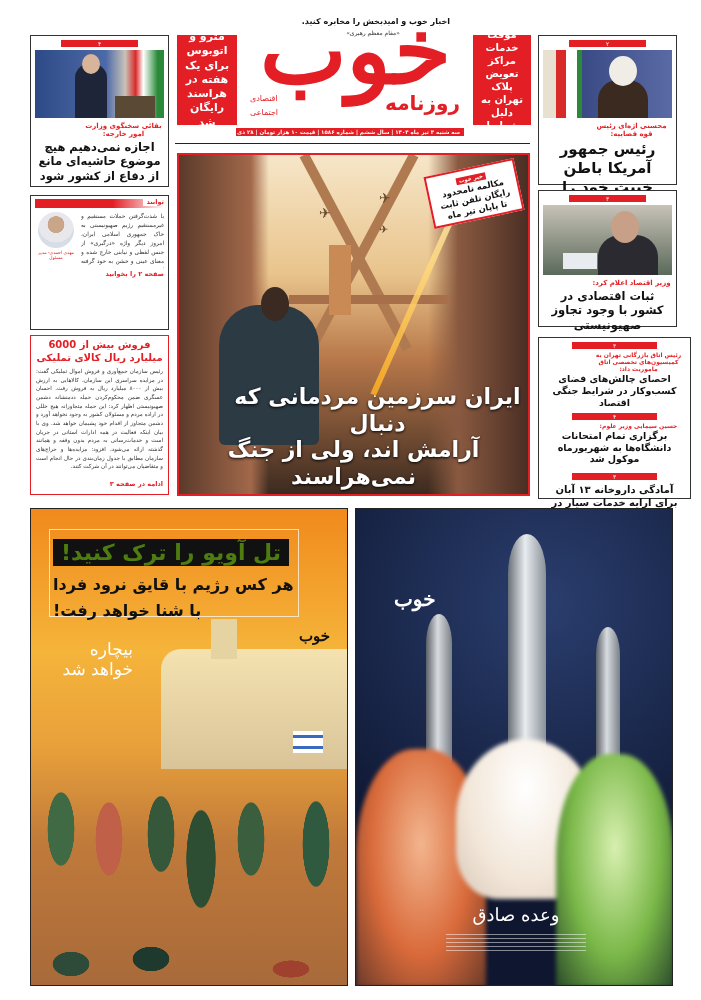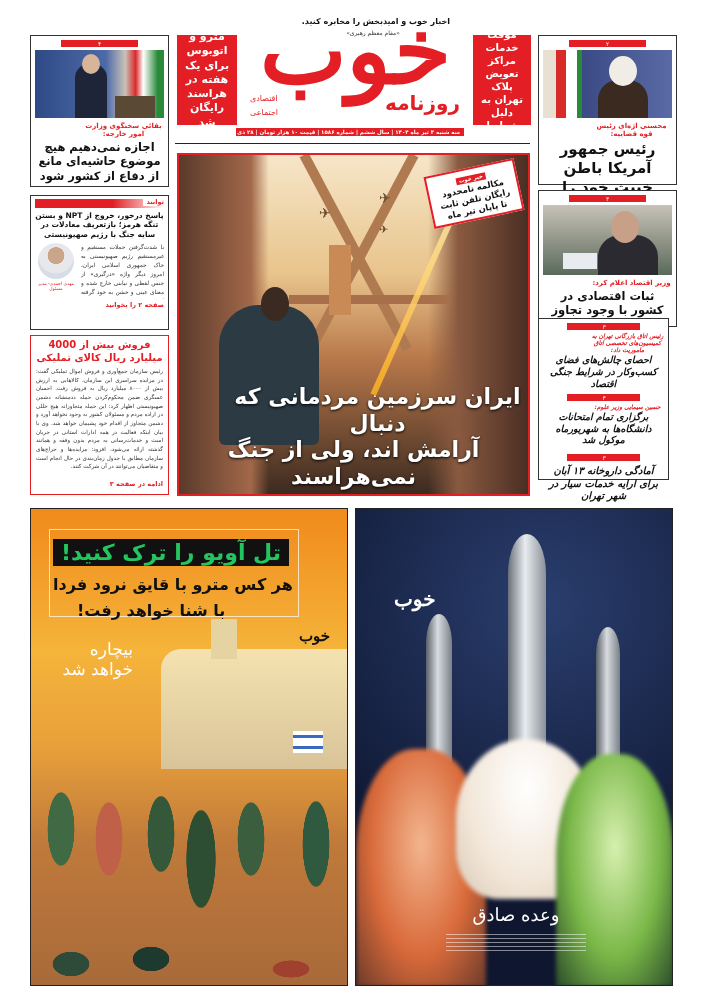--- a/index.html
+++ b/index.html
@@ -43,33 +43,32 @@
     <div class="abs" style="left:80px;top:46px;width:40px;height:22px;background:#5a4a35;"></div>
   </div>
   <div class="kicker" style="margin-top:4px;">بقائی سخنگوی وزارت امور خارجه:</div>
   <div class="headline" style="font-size:11.5px;margin-top:2px;">اجازه نمی‌دهیم هیچ موضوع حاشیه‌ای مانع از دفاع از کشور شود</div>
 </div>
 
 <div class="abs framed" style="left:30px;top:195px;width:139px;height:135px;padding:3px 4px;">
   <div style="height:9px;background:linear-gradient(90deg,#e31e24 60%,transparent);position:relative;">
     <span style="position:absolute;right:0;top:-1px;font-size:6.5px;color:#e31e24;background:#fff;padding-left:3px;font-weight:bold;">توانند</span>
   </div>
-  <div class="headline" style="font-size:7.5px;margin-top:3px;">پاسخ درخور، خروج از NPT و بستن تنگه هرمز؛ بازتعریف معادلات در سایه جنگ با رژیم صهیونیستی</div>
   <div style="display:flex;gap:4px;margin-top:4px;">
     <div class="body-text" style="flex:1;font-size:5.8px;height:56px;overflow:hidden;">با شدت‌گرفتن حملات مستقیم و غیرمستقیم رژیم صهیونیستی به خاک جمهوری اسلامی ایران، امروز دیگر واژه «درگیری» از جنس لفظی و نیابتی خارج شده و معنای عینی و خشن به خود گرفته است.</div>
     <div style="width:42px;text-align:center;">
       <div style="width:36px;height:36px;border-radius:50%;background:radial-gradient(circle at 50% 35%,#c9a58a 0 28%,#e8e8ec 29% 60%,#d7dde6 61%);margin:0 auto;"></div>
       <div style="font-size:4.5px;color:#e31e24;margin-top:2px;">مهدی احمدی- مدیر مسئول</div>
     </div>
   </div>
   <div style="font-size:6.5px;color:#e31e24;margin-top:2px;font-weight:bold;">صفحه ۲ را بخوانید</div>
 </div>
 
 <div class="abs" style="left:30px;top:335px;width:139px;height:160px;border:1.5px solid #e31e24;padding:3px 5px;">
-  <div class="headline" style="font-size:10px;color:#e31e24;">فروش بیش از 4000 میلیارد ریال کالای تملیکی</div>
+  <div class="headline" style="font-size:10px;color:#e31e24;">فروش بیش از 6000 میلیارد ریال کالای تملیکی</div>
   <div class="body-text" style="margin-top:3px;font-size:5.6px;height:112px;overflow:hidden;">رئیس سازمان جمع‌آوری و فروش اموال تملیکی گفت: در مزایده سراسری این سازمان، کالاهایی به ارزش بیش از ۸۰۰۰ میلیارد ریال به فروش رفت. احسان عسگری ضمن محکوم‌کردن حمله ددمنشانه دشمن صهیونیستی اظهار کرد: این حمله متجاوزانه هیچ خللی در اراده مردم و مسئولان کشور به وجود نخواهد آورد و دشمن متجاوز از اقدام خود پشیمان خواهد شد. وی با بیان اینکه فعالیت در همه ادارات استانی در جریان است و خدمات‌رسانی به مردم بدون وقفه و همانند گذشته ارائه می‌شود، افزود: مزایده‌ها و حراج‌های سازمان مطابق با جدول زمان‌بندی در حال انجام است و متقاضیان می‌توانند در آن شرکت کنند.</div>
   <div style="font-size:6.5px;color:#e31e24;font-weight:bold;margin-top:1px;">ادامه در صفحه ۳</div>
 </div>
 
 <div class="abs" style="left:177px;top:153px;width:353px;height:343px;border:2px solid #e31e24;overflow:hidden;background:linear-gradient(180deg,#f6e6c8 0%,#e9c48c 35%,#b8784a 60%,#3c2a20 100%);">
   <div class="abs" style="left:0;top:0;width:90px;height:100%;background:linear-gradient(90deg,#5a3a2a,#a2684a 80%,transparent);"></div>
   <div class="abs" style="right:0;top:0;width:100px;height:100%;background:linear-gradient(270deg,#4a2e24,#8a5a40 70%,transparent);"></div>
   <div class="abs" style="left:120px;top:0;width:10px;height:220px;background:#b07a50;transform:rotate(-28deg);transform-origin:top;"></div>
   <div class="abs" style="left:230px;top:0;width:10px;height:220px;background:#b07a50;transform:rotate(28deg);transform-origin:top;"></div>
   <div class="abs" style="left:110px;top:140px;width:160px;height:9px;background:#a8704a;"></div>
@@ -104,42 +103,42 @@
   <div class="tag-bar">۳</div>
   <div class="photo" style="height:70px;margin-top:3px;background:linear-gradient(180deg,#c8c2b8,#5a6a5a);">
     <div class="abs" style="left:55px;top:30px;width:60px;height:40px;background:#2a2a30;border-radius:22px 22px 0 0;"></div>
     <div class="abs" style="left:68px;top:6px;width:28px;height:32px;background:#c8a088;border-radius:50%;"></div>
     <div class="abs" style="left:20px;top:48px;width:34px;height:16px;background:#e8ecf0;"></div>
   </div>
   <div class="kicker" style="margin-top:4px;">وزیر اقتصاد اعلام کرد:</div>
   <div class="headline" style="font-size:11.5px;margin-top:2px;">ثبات اقتصادی در کشور با وجود تجاوز صهیونیستی</div>
 </div>
 
-<div class="abs framed" style="left:538px;top:318px;width:131px;height:162px;padding:4px;font-style:italic;">
+<div class="abs framed" style="left:538px;top:337px;width:153px;height:162px;padding:4px;">
   <div>
     <div class="tag-bar">۳</div>
     <div class="kicker" style="font-size:6px;margin-top:2px;">رئیس اتاق بازرگانی تهران به کمیسیون‌های تخصصی اتاق ماموریت داد:</div>
     <div class="headline" style="font-size:9.5px;margin-top:1px;">احصای چالش‌های فضای کسب‌وکار در شرایط جنگی اقتصاد</div>
   </div>
   <div style="margin-top:4px;">
     <div class="tag-bar">۴</div>
     <div class="kicker" style="font-size:6px;margin-top:2px;">حسین سیمایی وزیر علوم:</div>
     <div class="headline" style="font-size:9.5px;margin-top:1px;">برگزاری تمام امتحانات دانشگاه‌ها به شهریورماه موکول شد</div>
   </div>
   <div style="margin-top:8px;">
     <div class="tag-bar">۳</div>
     <div class="headline" style="font-size:10px;margin-top:4px;">آمادگی داروخانه ۱۳ آبان برای ارایه خدمات سیار در شهر تهران</div>
   </div>
 </div>
 
 <div class="abs" style="left:30px;top:508px;width:318px;height:478px;border:1.5px solid #222;overflow:hidden;background:linear-gradient(180deg,#f08a1c 0%,#f5b43a 30%,#e8a03a 50%,#c07a3a 70%,#a86a3a 100%);">
   <div class="abs" style="left:18px;top:20px;width:250px;height:88px;border:1.5px solid rgba(255,255,255,.7);"></div>
-  <div class="abs" style="left:22px;top:30px;background:#111;color:#22c55e;font-size:22px;font-weight:bold;padding:1px 8px;">تل آویو را ترک کنید!</div>
-  <div class="abs" style="left:22px;top:66px;color:#111;font-size:16px;font-weight:bold;white-space:nowrap;">هر کس مترو با قایق نرود فردا</div>
-  <div class="abs" style="left:22px;top:92px;color:#111;font-size:16px;font-weight:bold;white-space:nowrap;margin-left:24px;">با شنا خواهد رفت!</div>
+  <div class="abs" style="left:22px;top:30px;background:#111;color:#4d7c0f;font-size:22px;font-weight:bold;padding:1px 8px;">تل آویو را ترک کنید!</div>
+  <div class="abs" style="left:22px;top:66px;color:#111;font-size:16px;font-weight:bold;white-space:nowrap;">هر کس رژیم با قایق نرود فردا</div>
+  <div class="abs" style="left:22px;top:92px;color:#111;font-size:16px;font-weight:bold;white-space:nowrap;">با شنا خواهد رفت!</div>
   <div class="abs" style="left:22px;top:130px;color:#fff;font-size:17px;font-family:'DejaVu Serif',serif;width:80px;line-height:1.2;">بیچاره خواهد شد</div>
   <div class="abs" style="left:268px;top:118px;color:#111;font-size:15px;font-weight:bold;font-family:'DejaVu Serif',serif;">خوب</div>
   <div class="abs" style="left:130px;top:140px;width:188px;height:120px;background:linear-gradient(180deg,#f5e2b0,#d8c498);border-radius:20px 0 0 0;"></div>
   <div class="abs" style="left:180px;top:110px;width:26px;height:40px;background:#e6d3a2;"></div>
   <div class="abs" style="left:262px;top:222px;width:30px;height:22px;background:linear-gradient(#fff 0 20%,#3a6ac0 20% 30%,#fff 30% 70%,#3a6ac0 70% 80%,#fff 80%);"></div>
   <div class="abs" style="left:0;top:250px;width:100%;height:228px;background:
     radial-gradient(ellipse 22px 60px at 30px 70px,#3f6a44 60%,transparent 62%),
     radial-gradient(ellipse 22px 60px at 78px 80px,#c06048 60%,transparent 62%),
     radial-gradient(ellipse 22px 62px at 130px 75px,#35583a 60%,transparent 62%),
     radial-gradient(ellipse 24px 80px at 170px 100px,#2e4e34 60%,transparent 62%),

